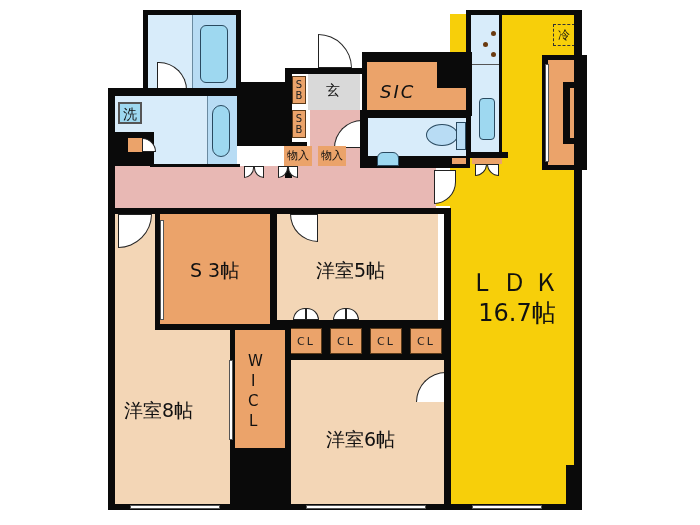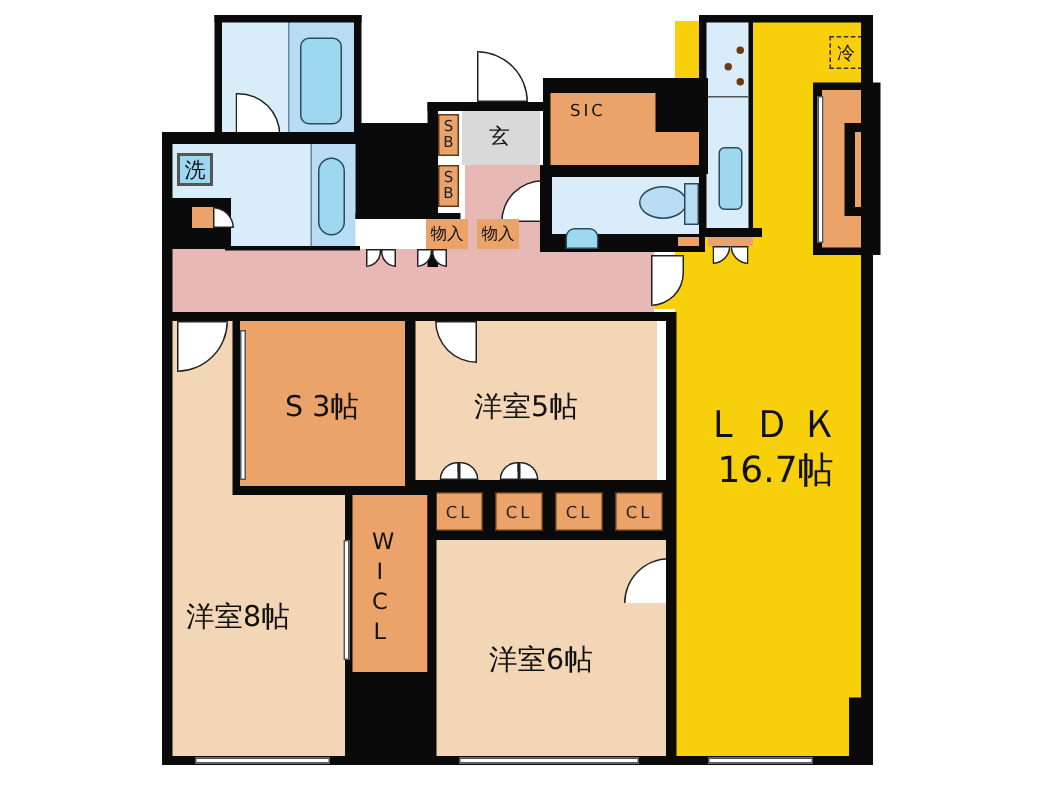--- a/index.html
+++ b/index.html
@@ -72,21 +72,21 @@
 <div class="abs lbl small" style="left:274px;top:146px;width:28px;height:20px;background:#eba36a;line-height:20px;">物入</div>
 <div class="abs" style="left:237px;top:142px;width:70px;height:4px;background:#0a0a0a;"></div>
 <div class="door" style="left:244px;top:166px;width:10px;height:12px;border-radius:0 0 10px 0;"></div>
 <div class="door" style="left:254px;top:166px;width:10px;height:12px;border-radius:0 0 0 10px;"></div>
 <div class="door" style="left:278px;top:166px;width:10px;height:12px;border-radius:0 0 10px 0;"></div>
 <div class="door" style="left:288px;top:166px;width:10px;height:12px;border-radius:0 0 0 10px;"></div>
 
 <div class="abs" style="left:362px;top:52px;width:110px;height:64px;background:#0a0a0a;"></div>
 <div class="room" style="left:367px;top:62px;width:70px;height:48px;background:#eba36a;"></div>
 <div class="room" style="left:400px;top:88px;width:66px;height:22px;background:#eba36a;"></div>
-<div class="lbl" style="left:380px;top:67px;font-size:11px;letter-spacing:2px;">SIC</div>
+<div class="lbl" style="left:380px;top:81px;font-size:18px;letter-spacing:2px;font-style:italic;">SIC</div>
 
 <div class="abs" style="left:360px;top:110px;width:110px;height:58px;background:#0a0a0a;"></div>
 <div class="room" style="left:368px;top:118px;width:98px;height:38px;background:#d8ecfa;"></div>
 <div class="abs" style="left:426px;top:124px;width:32px;height:22px;border-radius:50%;background:#b8dcf4;border:1.5px solid #2a4a60;"></div>
 <div class="abs" style="left:456px;top:122px;width:10px;height:28px;background:#b8dcf4;border:1px solid #2a4a60;"></div>
 <div class="abs" style="left:377px;top:152px;width:22px;height:14px;border-radius:6px 6px 0 0;background:#9ed8f0;border:1.5px solid #2a4a60;"></div>
 <div class="abs" style="left:452px;top:158px;width:14px;height:6px;background:#eba36a;"></div>
 
 <div class="room" style="left:160px;top:214px;width:112px;height:112px;background:#eba36a;"></div>
 <div class="lbl" style="left:190px;top:258px;font-size:19px;">S 3帖</div>

